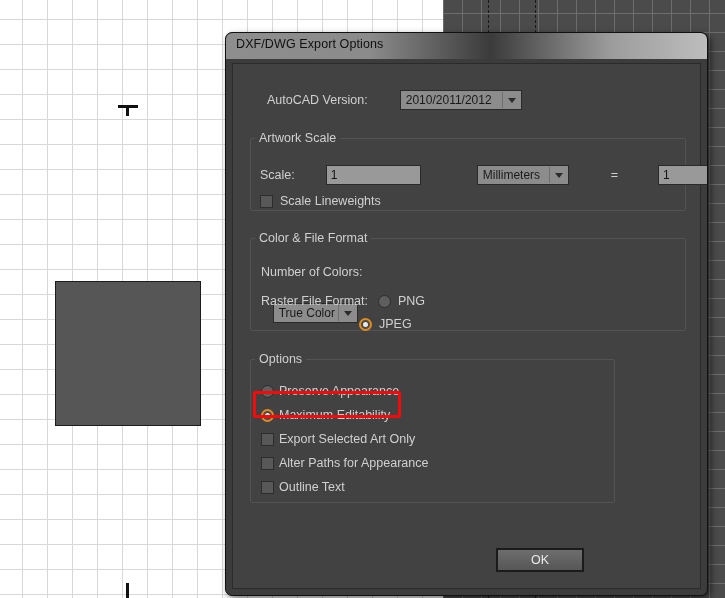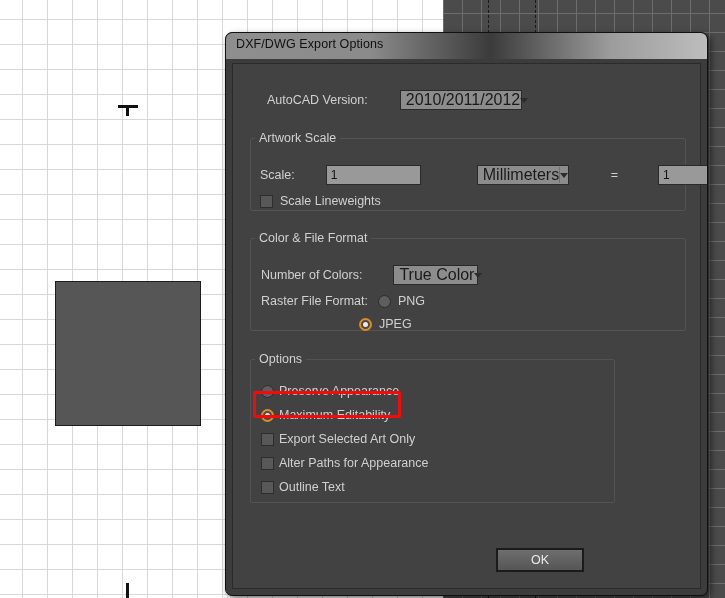--- a/index.html
+++ b/index.html
@@ -101,21 +101,21 @@
   }
   .row { display: flex; align-items: center; gap: 24px; }
 
   .select {
     display: inline-flex;
     align-items: center;
     height: 20px;
     background: #8c8c8c;
     border: 1px solid #2a2a2a;
     color: #1a1a1a;
-    font-size: 16px;
+    font-size: 12px;
     padding: 0 0 0 5px;
     position: relative;
   }
   .select .sel-text { flex: 1; white-space: nowrap; }
   .select .sel-sep {
     width: 1px; height: 16px;
     background: #6f6f6f;
     margin-right: 0;
   }
   .select .sel-arrow {
@@ -259,21 +259,21 @@
 
         <div class="row" style="position:absolute; left:9px; top:49px; gap:7px;">
           <span class="checkbox"></span>
           <span class="lbl">Scale Lineweights</span>
         </div>
       </fieldset>
 
       <fieldset class="group" style="left:17px; top:167px; width:436px; height:100px;">
         <legend>Color &amp; File Format</legend>
 
-        <div class="row" style="position:absolute; left:10px; top:20px;">
+        <div class="row" style="position:absolute; left:10px; top:20px;flex-direction:column;">
           <span class="lbl">Number of Colors:</span>
           <span class="select" style="width:85px; margin-left:7px;">
             <span class="sel-text">True Color</span>
             <span class="sel-sep"></span>
             <span class="sel-arrow">
                 <i></i>
               </span>
           </span>
         </div>
 

